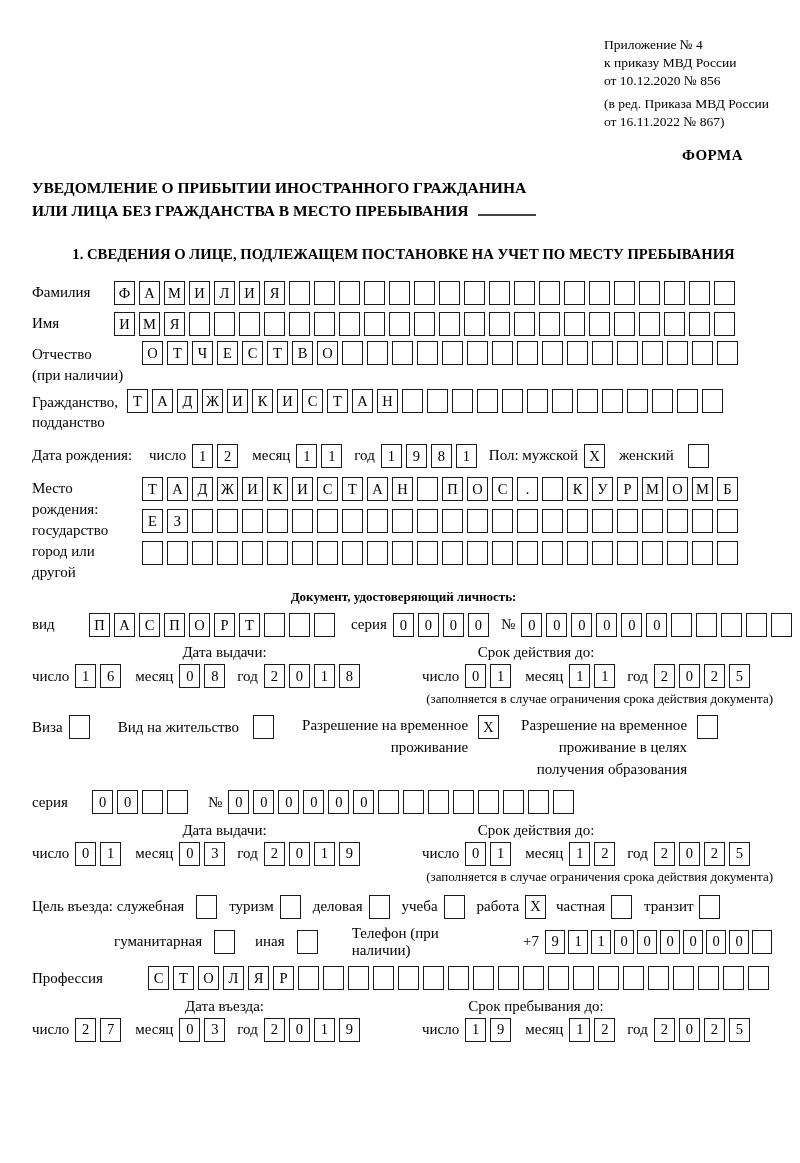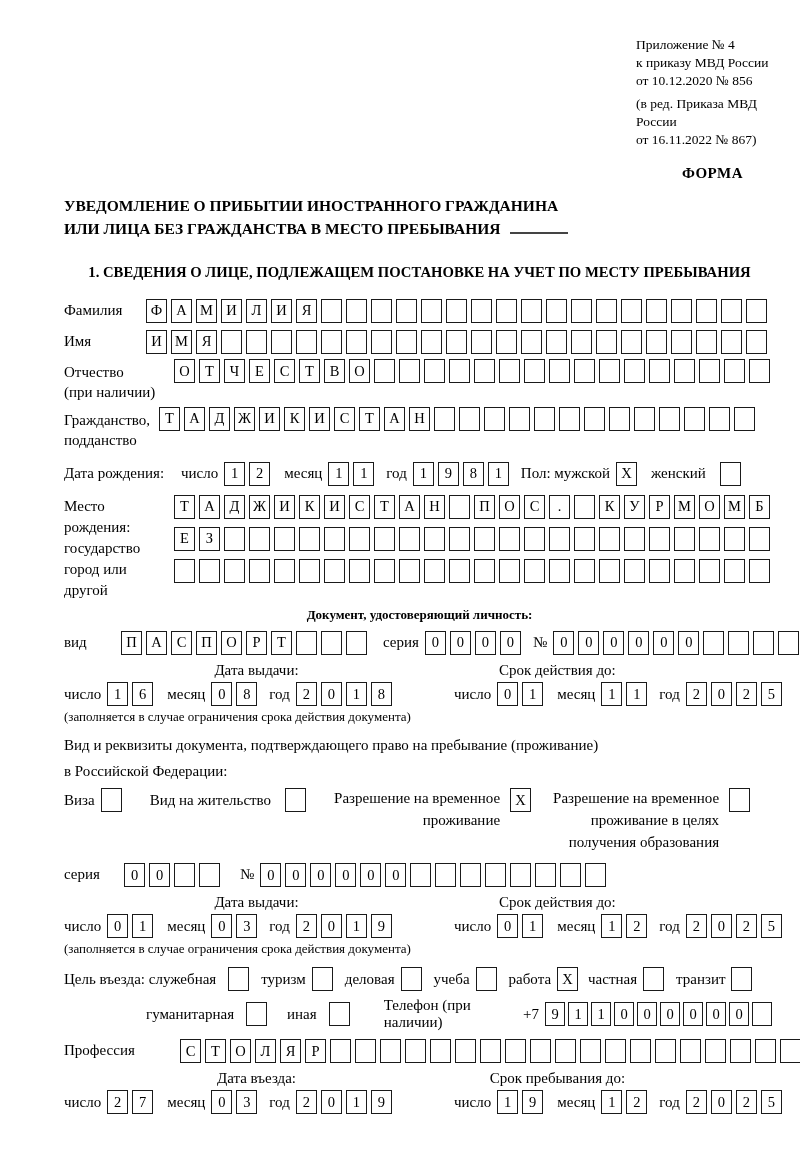--- a/index.html
+++ b/index.html
@@ -1,21 +1,21 @@
 <!DOCTYPE html>
 <html lang="ru"><head>
 <meta charset="utf-8">
 <style>
   * { box-sizing: border-box; }
   html,body { margin:0; padding:0; background:#fff; }
   body {
     width:800px; height:1163px; overflow:hidden;
     font-family:"Liberation Serif", serif; color:#000; font-size:15px;
   }
-  .page { padding:36px 25px 0 64px; position:relative; }
+  .page { padding:36px 25px 0 32px; position:relative; }
 
   
   .hdr { margin-left:572px; font-size:13.5px; line-height:1.33; }
   .hdr .grp2 { margin-top:5px; }
   .form-label { text-align:right; font-weight:bold; font-size:15px; margin:16px 32px 0 0; letter-spacing:.5px; }
 
   .title { text-align:left; font-weight:bold; font-size:15.5px; line-height:1.5; margin-top:12px; }
   .blankline { display:inline-block; width:58px; border-bottom:2px solid #444; height:14px; margin-left:10px; }
   .section-head { text-align:center; font-weight:bold; font-size:14.7px; margin-top:24px; }
 
@@ -43,21 +43,21 @@
   .bp-labels { width:110px; flex:none; line-height:1.4; padding-top:3px; }
   .bp-rows .row { margin-bottom:5px; }
 
   .datecols { display:flex; margin-top:6px; }
   .dc1 { width:345px; flex:none; }
   .dc2 { flex:1; }
   .datehead { text-align:center; margin-bottom:3px; }
   .dc1 .datehead { padding-left:40px; }
   .dc2 .datehead { padding-right:80px; }
   .dateline { display:flex; align-items:center; }
-  .note { font-size:13px; margin:3px 2px 8px 0; }
+  .note { font-size:13px; text-align:right; margin:3px 2px 8px 0; }
 
   .stay-lines { line-height:1.7; margin-top:6px; }
   .permit-row { display:flex; align-items:flex-start; margin-top:4px; }
   .permit-opt { display:flex; align-items:flex-start; }
   .permit-opt .txt { text-align:right; line-height:1.45; }
   .permit-opt .single { line-height:24px; }
 
   .purpose-row { display:flex; align-items:center; margin-top:10px; }
   .purpose-row2 { display:flex; align-items:center; margin-top:6px; padding-left:82px; }
 </style>
@@ -415,24 +415,20 @@
               <span class="box">2</span>
               <span class="box">0</span>
               <span class="box">2</span>
               <span class="box">5</span>
             </span>
         </div>
       </div>
     </div>
     <div class="note">(заполняется в случае ограничения срока действия документа)</div>
 
-    <div class="stay-lines">
-      <div>Вид и реквизиты документа, подтверждающего право на пребывание (проживание)</div>
-      <div>в Российской Федерации:</div>
-    </div>
     <div class="permit-row">
       <div class="permit-opt">
         <span class="txt single mr6">Виза</span>
         <span class="boxrow">
             <span class="box"></span>
           </span>
       </div>
       <div class="permit-opt ml24">
         <span class="txt single" style="margin-right:14px;">Вид на жительство</span>
         <span class="boxrow">

